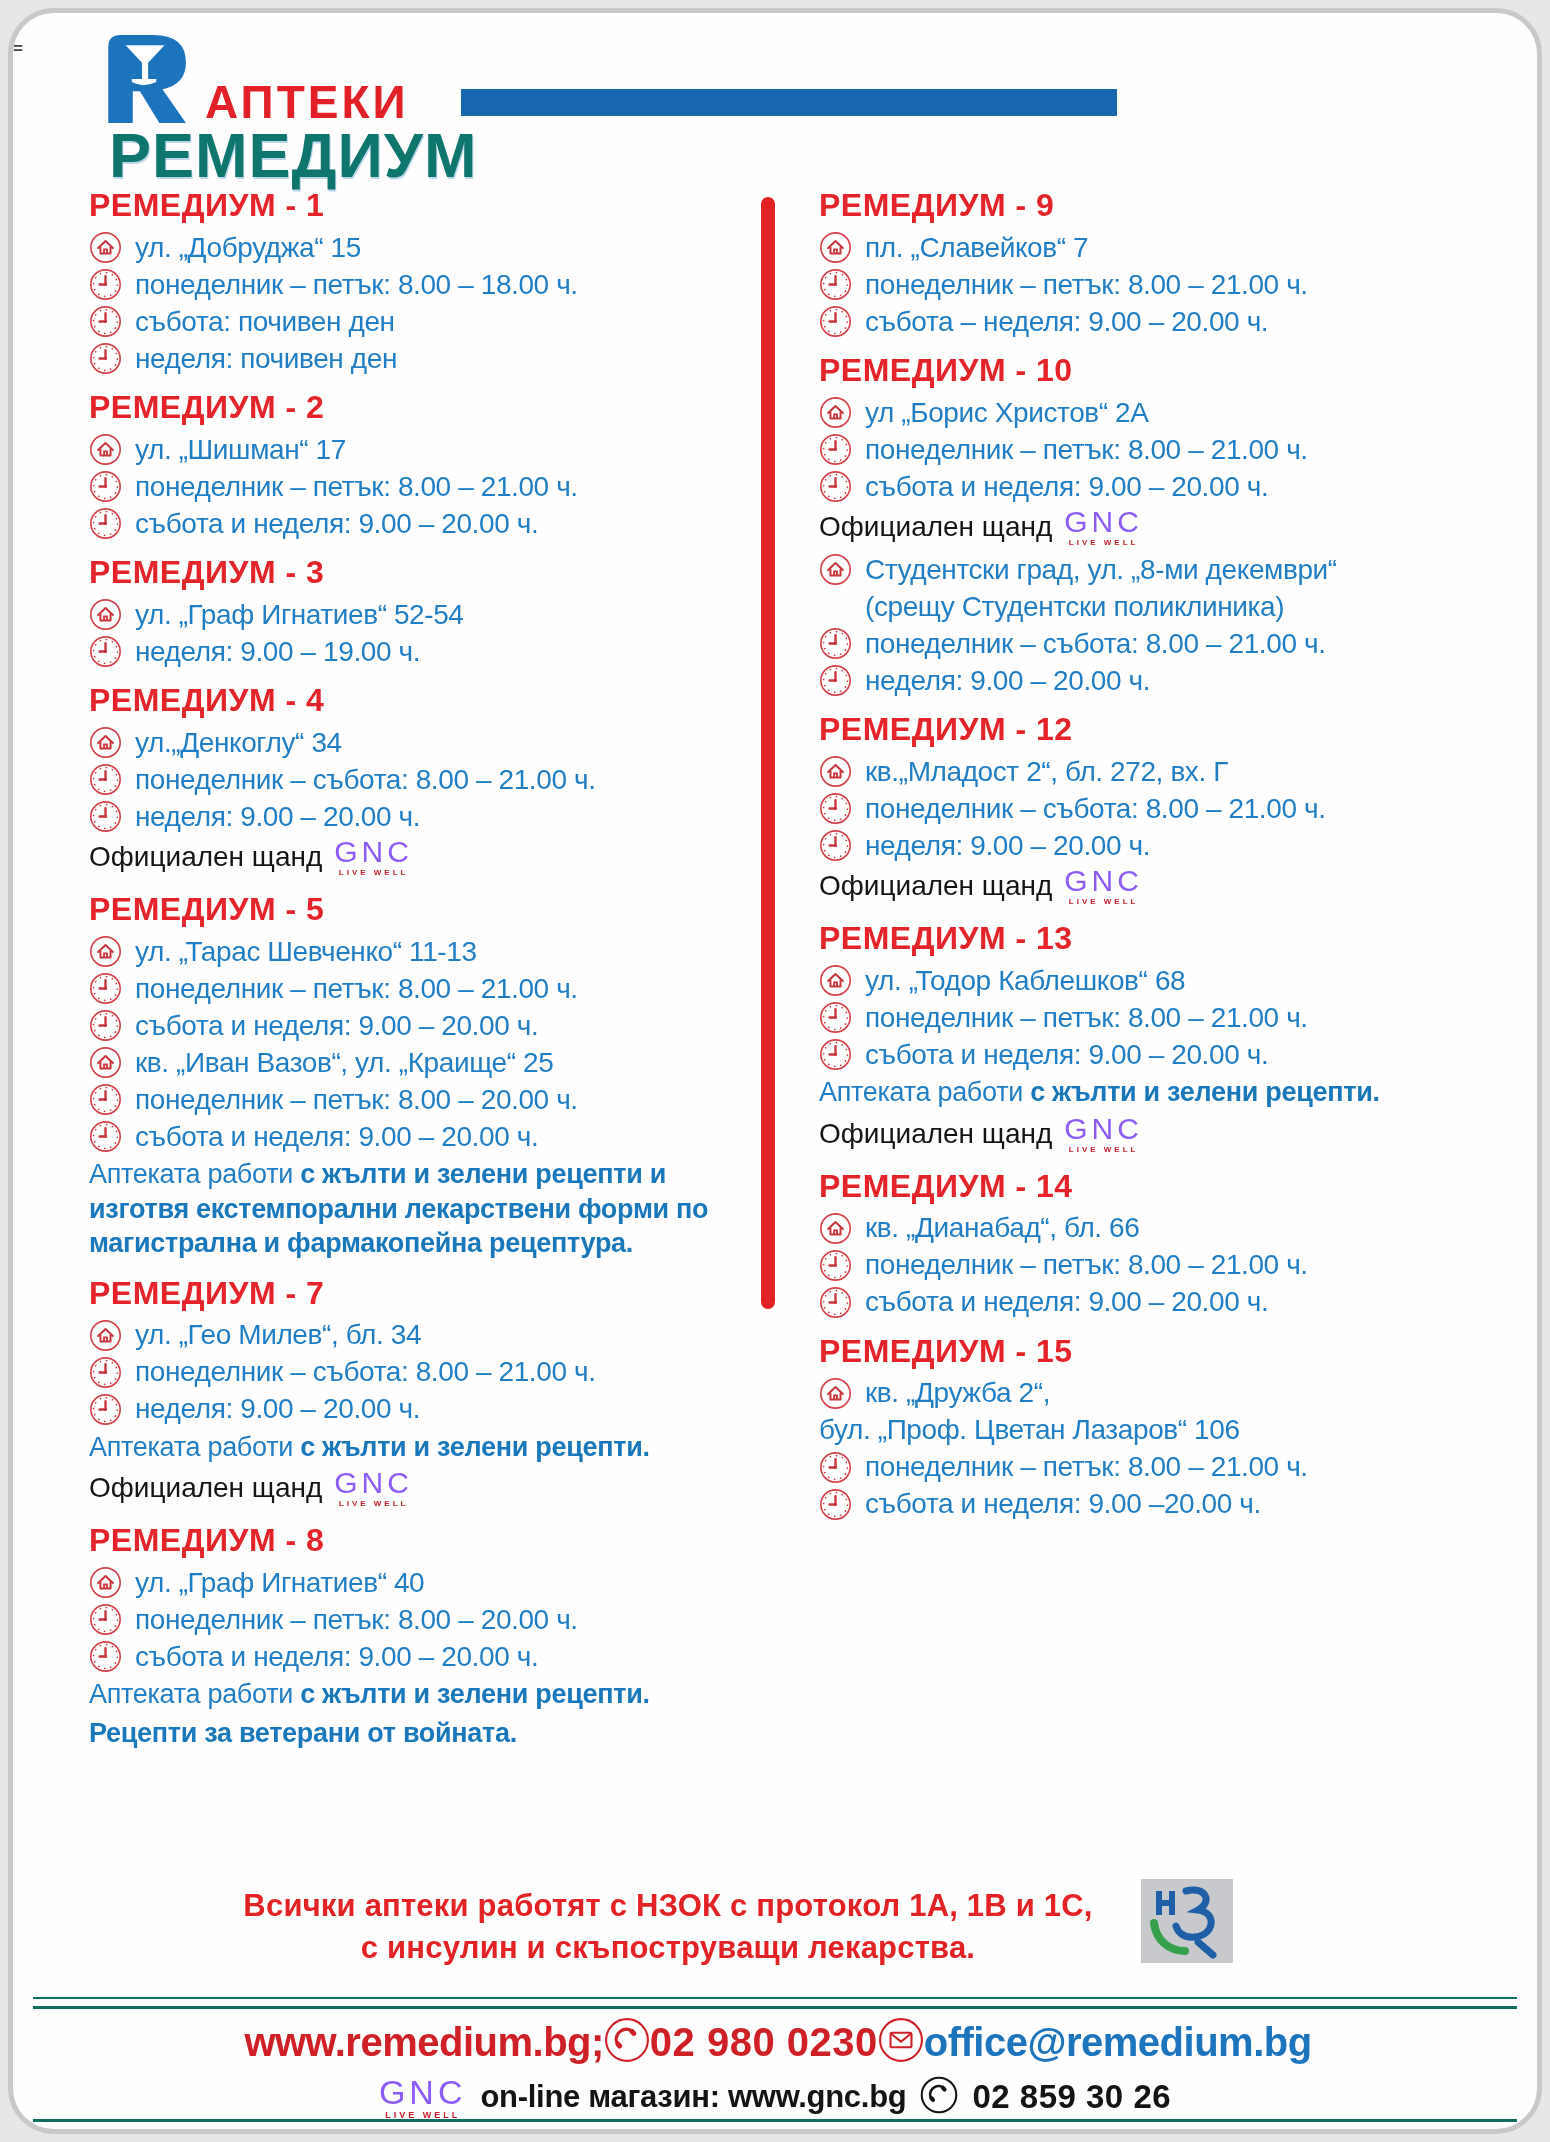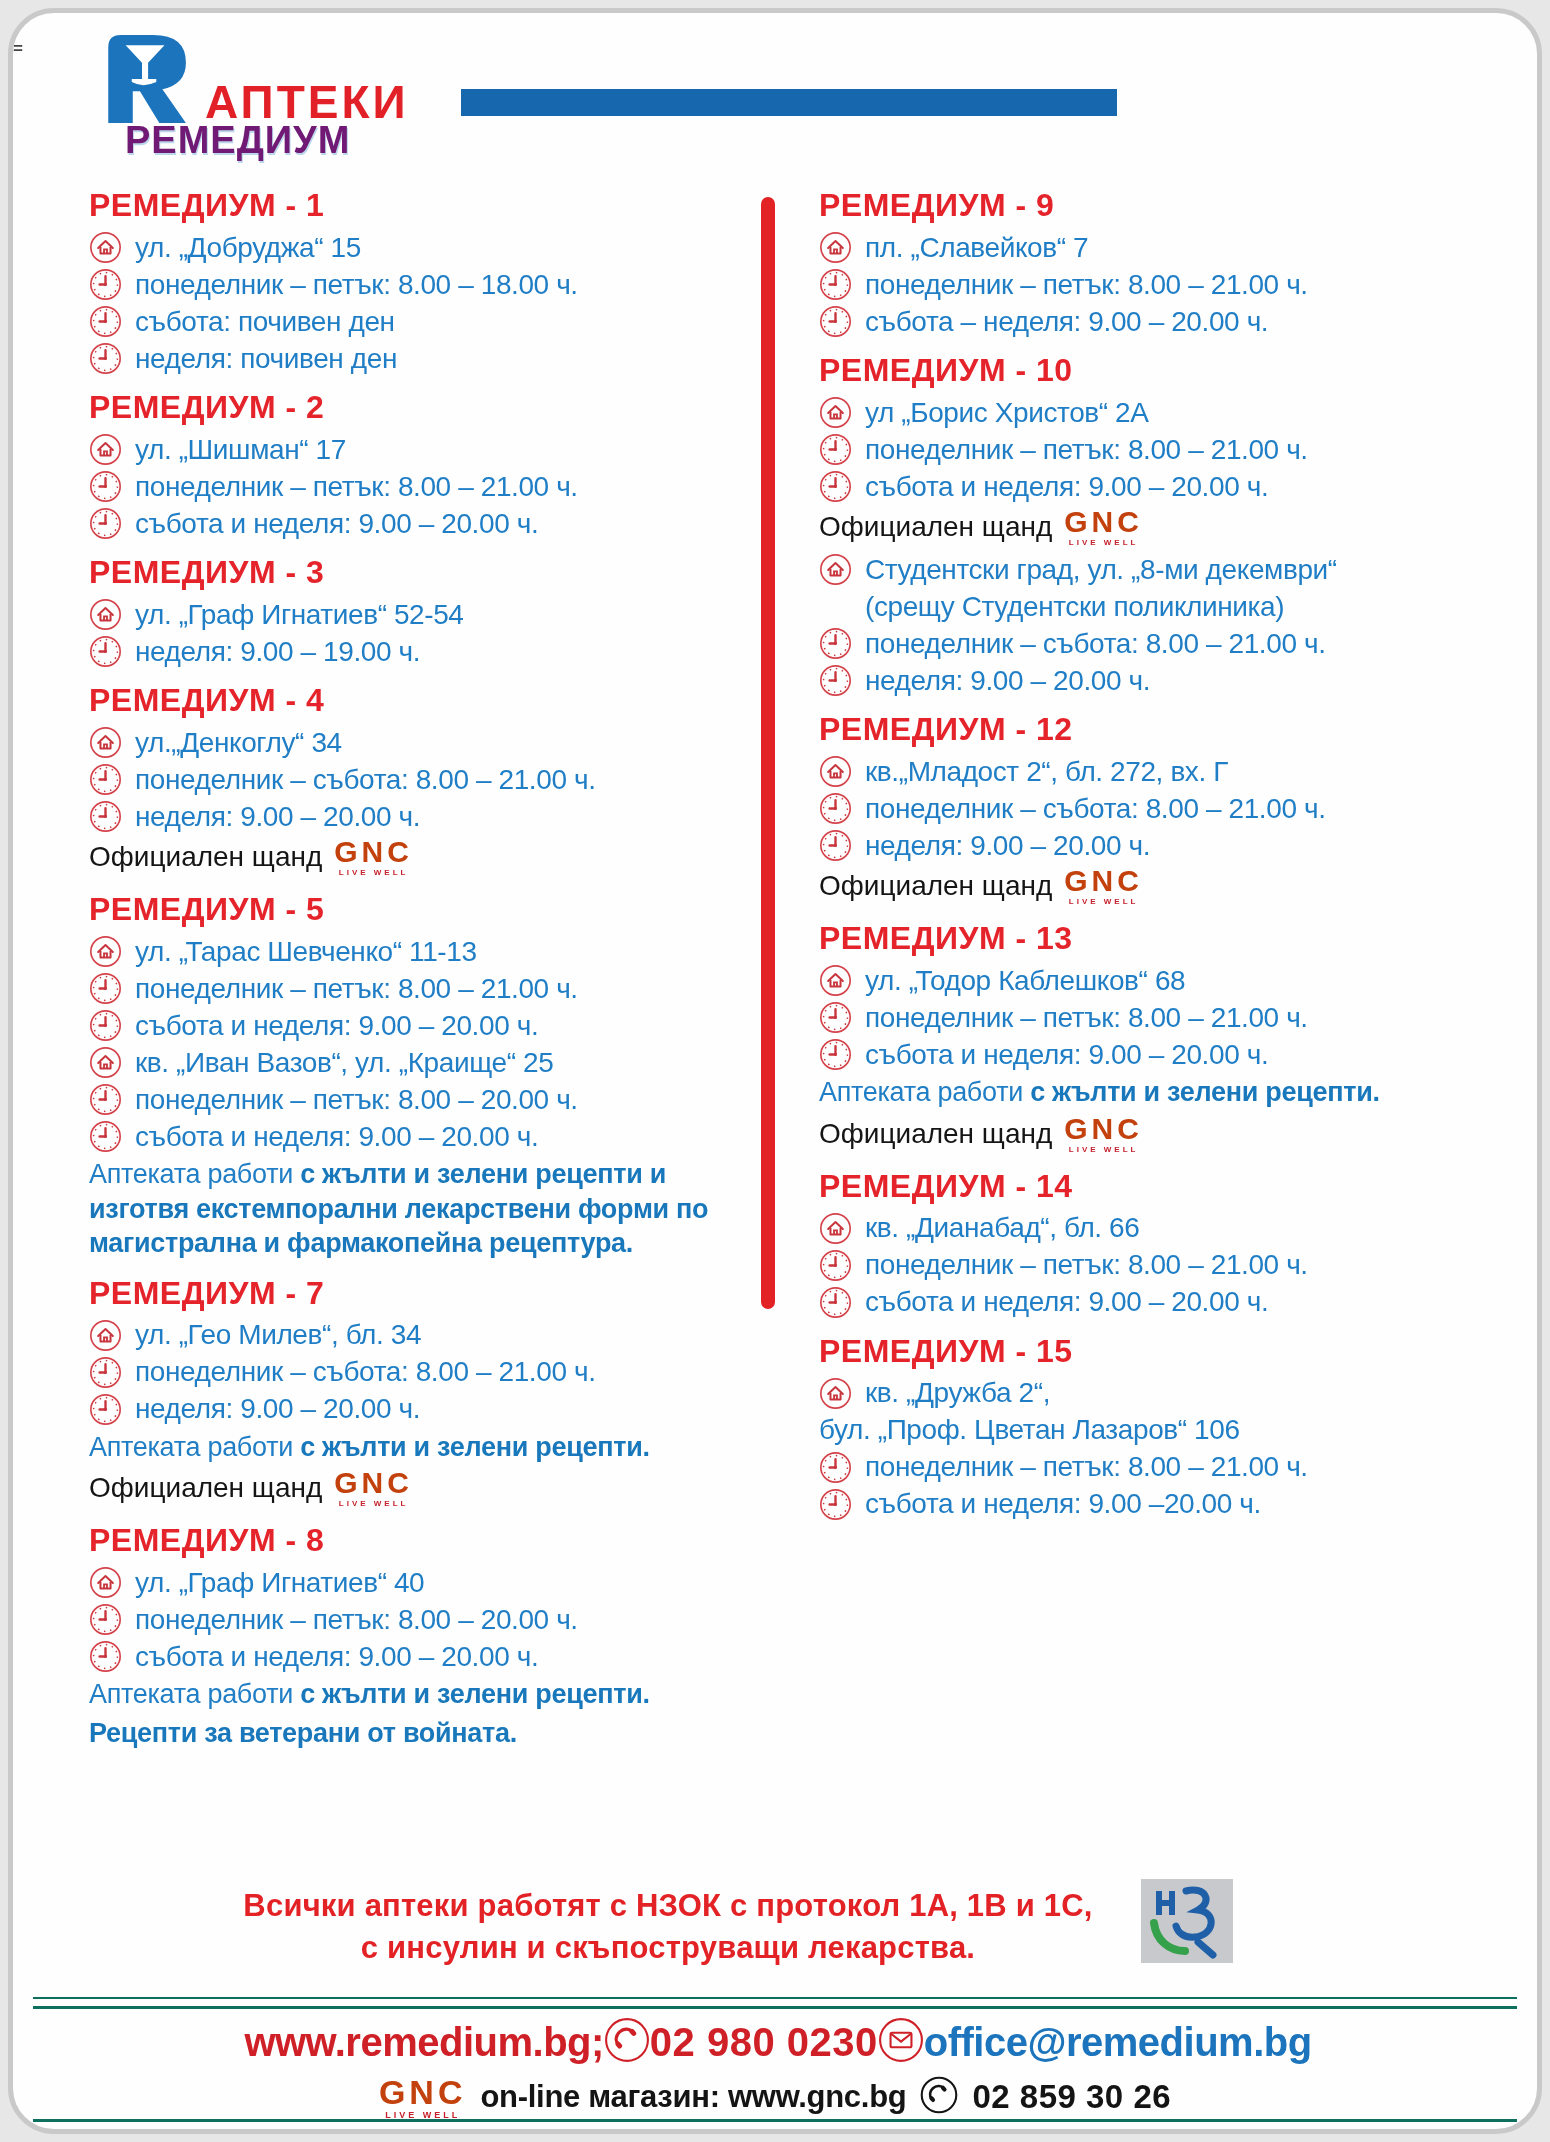--- a/index.html
+++ b/index.html
@@ -15,22 +15,22 @@
     border:5px solid #c9c9c9;border-radius:46px;
     overflow:hidden;
   }
   
   .logo-r{position:absolute;left:80px;top:18px;}
   .brand-top{
     position:absolute;left:192px;top:62px;
     font-size:46px;font-weight:800;letter-spacing:3px;color:#e22027;
   }
   .brand-bottom{
-    position:absolute;left:112px;top:106px;
-    font-size:38px;font-weight:800;letter-spacing:1px;color:#701a75;
+    position:absolute;left:96px;top:106px;
+    font-size:63px;font-weight:800;letter-spacing:1px;color:#0f766e;
     text-shadow:1px 2px 0 #bcd6ea;
   }
   .blue-bar{
     position:absolute;left:448px;top:76px;width:656px;height:27px;
     background:#1767ae;
   }
   .artifact{position:absolute;left:0px;top:26px;font-size:17px;color:#444;font-weight:bold;}
   
   .col{position:absolute;top:172px;}
   .col-left{left:76px;width:656px;}
@@ -51,21 +51,21 @@
   }
   .note{
     font-size:27px;color:#1f7ec5;line-height:1.28;margin:2px 0 4px 0;letter-spacing:-0.3px;
   }
   .note b{font-weight:700;color:#1878bb;}
   .gnc-row{
     display:flex;align-items:center;gap:12px;
     font-size:28px;color:#151515;margin:4px 0 6px 0;
   }
   .gnc-logo{display:inline-flex;flex-direction:column;align-items:center;line-height:1;}
-  .gnc-main{font-weight:700;font-size:30px;letter-spacing:4px;color:#c2410c;}
+  .gnc-main{font-weight:400;font-size:30px;letter-spacing:4px;color:#8b5cf6;}
   .gnc-sub{font-size:8px;letter-spacing:3px;color:#c5202b;margin-top:2px;font-weight:700;}
   
   .nzok-note{
     position:absolute;left:180px;top:1872px;width:950px;text-align:center;
     font-size:31px;font-weight:800;color:#e32226;line-height:1.35;letter-spacing:0.2px;
   }
   .nzok-logo{position:absolute;left:1128px;top:1866px;}
   
   .footer-sep{
     position:absolute;left:20px;right:20px;top:1984px;height:7px;

